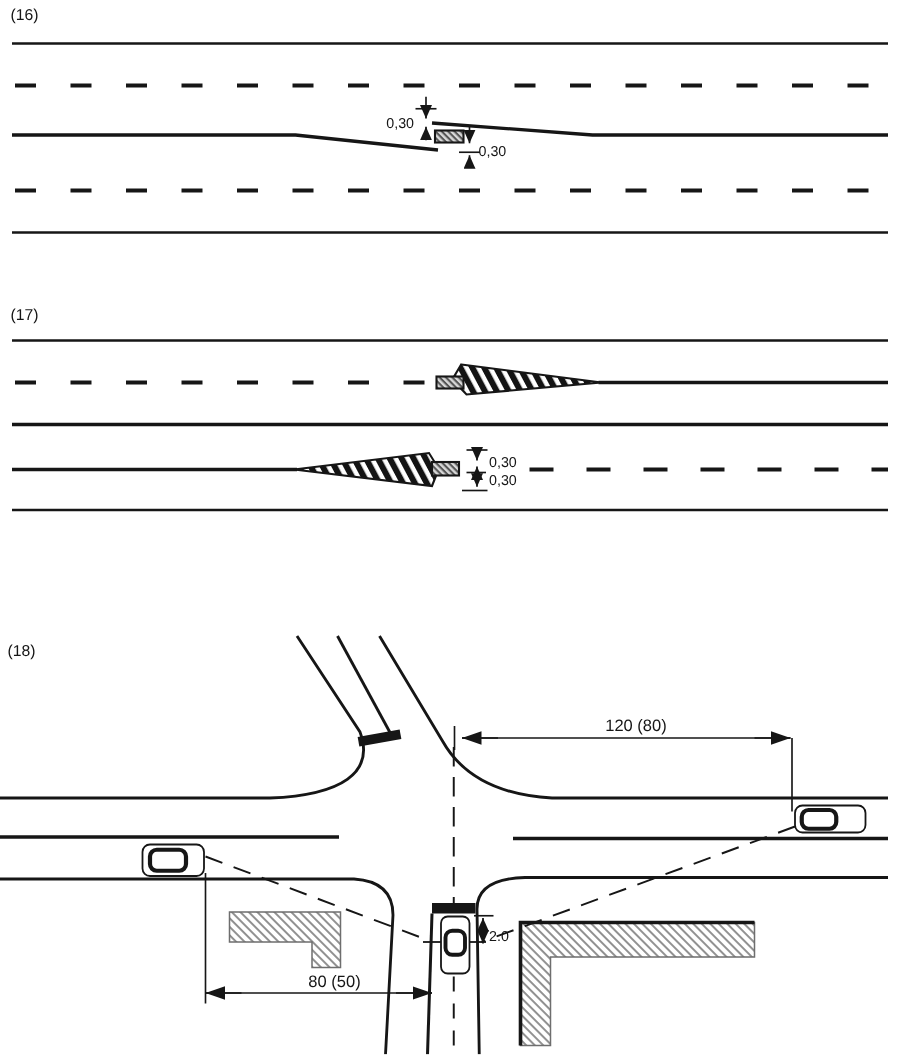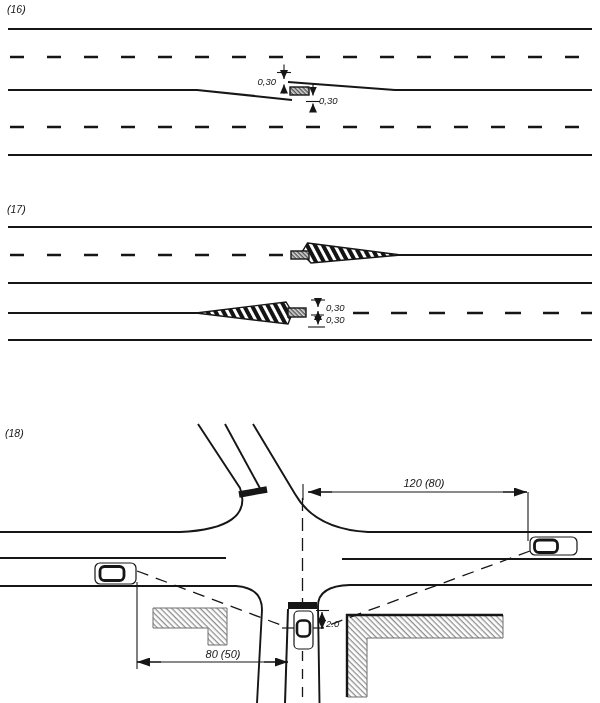--- a/index.html
+++ b/index.html
@@ -1,16 +1,16 @@
 <!DOCTYPE html>
 <html><head>
 <meta charset="utf-8">
 <style>
   html,body{margin:0;padding:0;background:#ffffff;}
-  .canvas{position:relative;width:600px;height:703px;background:#ffffff;overflow:hidden;font-style:italic;}
+  .canvas{position:relative;width:600px;height:703px;background:#ffffff;overflow:hidden;}
   svg{position:absolute;left:0;top:0;}
   svg text{font-family:"Liberation Sans","DejaVu Sans",sans-serif;fill:#161616;}
   .lbl{font-size:10.5px;}
   .dim-s{font-size:9.5px;}
   .dim-m{font-size:11px;}
 </style>
 </head>
 <body>
 
 <div class="canvas">

